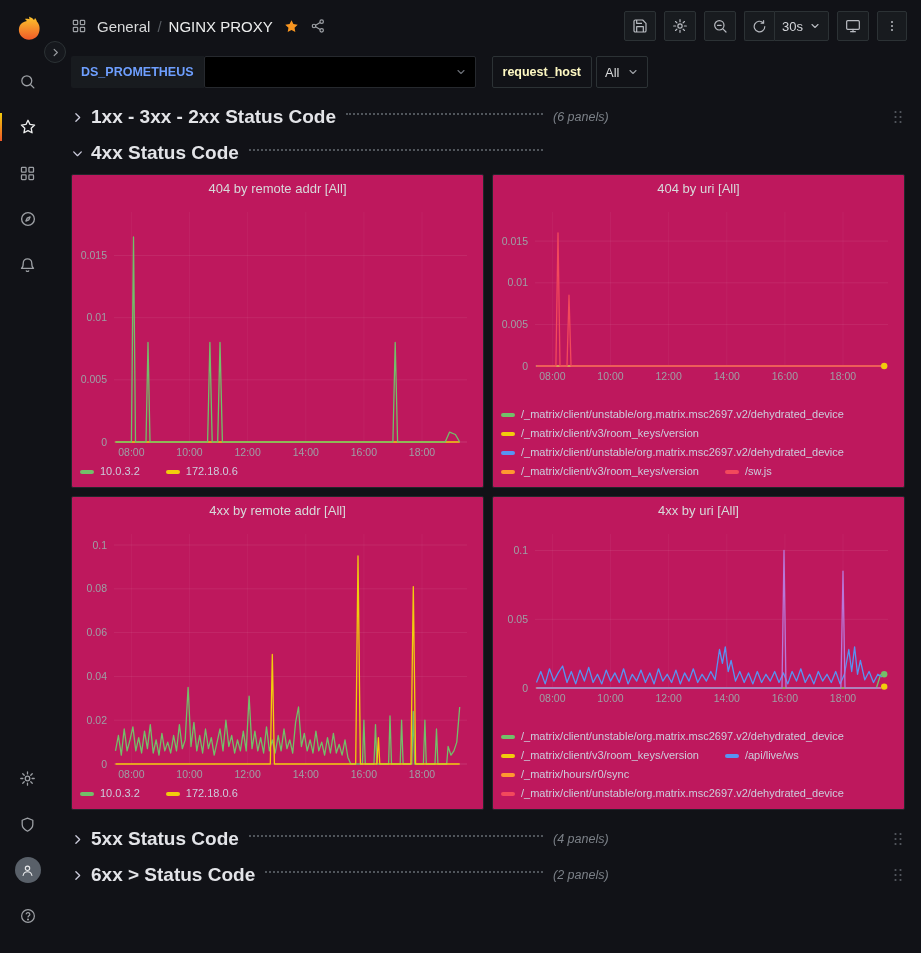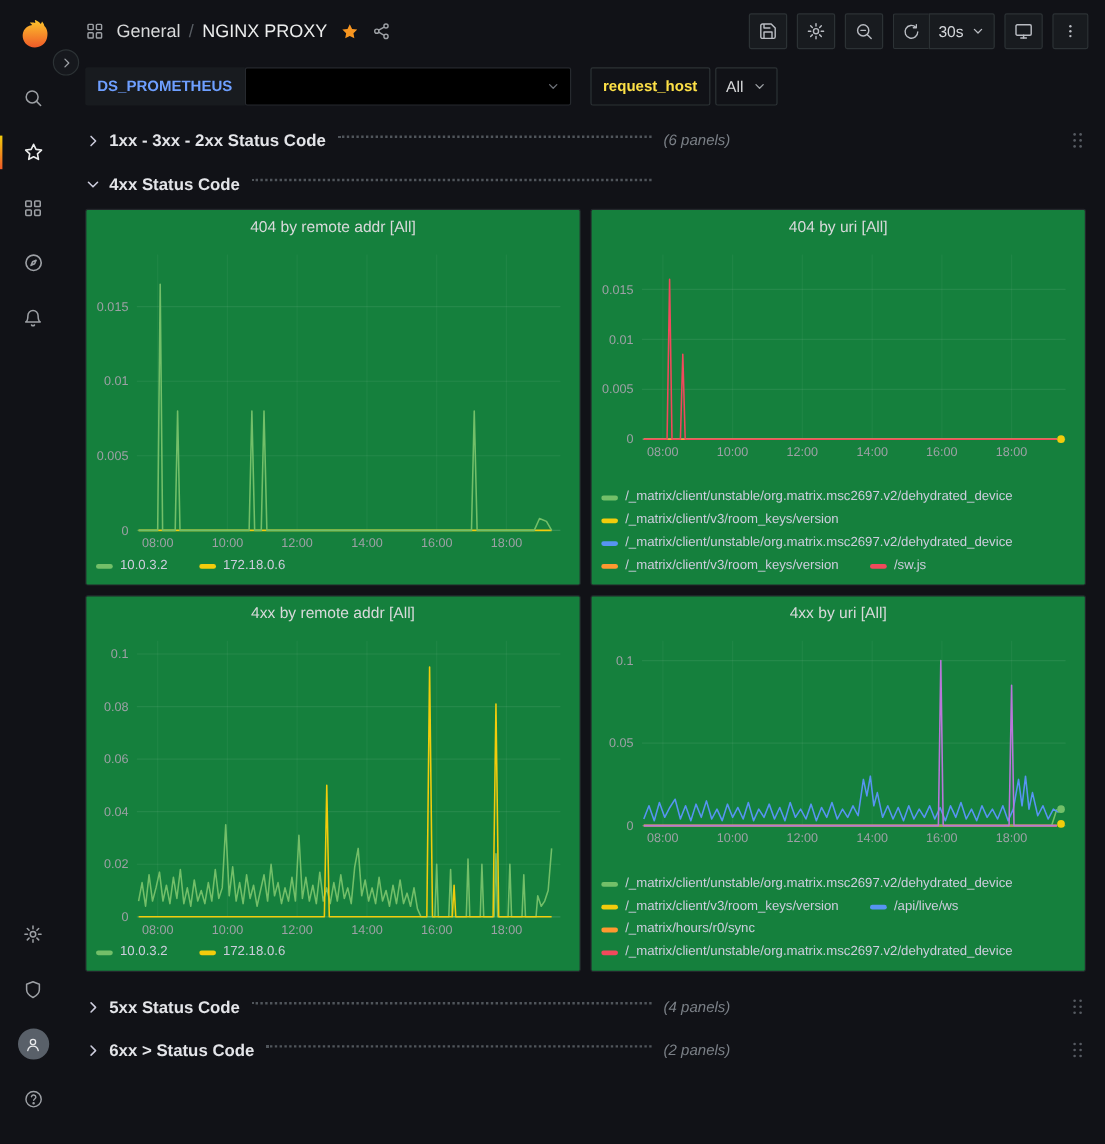--- a/index.html
+++ b/index.html
@@ -43,28 +43,28 @@
   .var-label.boxed{background:transparent;border:1px solid #2c3235;border-radius:2px;cursor:pointer}
   .sel{height:32px;border:1px solid #2c3235;border-radius:2px;display:flex;align-items:center;gap:8px;padding:0 8px;background:#111217;color:#d8d9da;cursor:pointer}
   .sel-black{width:272px;background:#000;border-color:#26292e;justify-content:flex-end}
   .gap4{width:4px}
 
   
   .dash{flex:1;overflow:hidden;padding:0 16px}
   .row-h{height:30px;display:flex;align-items:center;margin:2px 0 6px;cursor:pointer}
   .row-left{display:flex;align-items:center;width:482px;min-width:0}
   .chev{color:#ccccdc;flex:none;margin-right:7px;display:flex}
-  .row-title{font-size:14px;font-weight:700;color:#e3e4e8;white-space:nowrap}
+  .row-title{font-size:19px;font-weight:700;color:#e3e4e8;white-space:nowrap}
   .dotfill{flex:1;border-bottom:2px dotted #50555b;margin:0 10px;transform:translateY(-3px)}
   .row-count{font-size:12.5px;font-style:italic;color:#7b8087;white-space:nowrap}
   .flex1{flex:1}
   .drag{color:#565a61;padding:0 2px;cursor:grab;display:flex}
 
   .grid{display:grid;grid-template-columns:1fr 1fr;gap:8px;margin:4px 0 14px}
-  .panel{height:314px;background:#15803d;border:1px solid #23262b;border-radius:2px;display:flex;flex-direction:column;min-width:0}
+  .panel{height:314px;background:#be185d;border:1px solid #23262b;border-radius:2px;display:flex;flex-direction:column;min-width:0}
   .p-title{flex:none;height:27px;display:flex;align-items:center;justify-content:center;font-size:13px;font-weight:500;color:#d8d9da;cursor:pointer}
   .chart{flex:1;min-height:0}
   .chart svg text{fill:#9da0a5;font-size:10.5px;font-family:"Liberation Sans",sans-serif}
   .chart svg .gh{stroke:rgba(255,255,255,0.07)}
   .chart svg .gh0{stroke:rgba(255,255,255,0.13)}
   .chart svg .gv{stroke:rgba(255,255,255,0.045)}
   .chart svg polyline.ln{fill:none;stroke-width:1.3;stroke-linejoin:round}
   .legend{flex:none;padding:2px 8px 6px;overflow:hidden;font-size:11px;line-height:15px;color:#ccccdc}
   .legend.multi{height:84px}
   .li{display:inline-flex;align-items:center;max-width:100%;overflow:hidden;white-space:nowrap;margin:2px 26px 2px 0;cursor:pointer}
@@ -242,21 +242,21 @@
     <div class="submenu">
       <div class="var">
         <span class="var-label">DS_PROMETHEUS</span>
         <div class="sel sel-black">
           <svg class="i" width="12" height="12" viewBox="0 0 24 24" fill="none" stroke="#6c7077" stroke-width="2.2" stroke-linecap="round" stroke-linejoin="round">
               <polyline points="6 9 12 15 18 9"></polyline>
             </svg>
         </div>
       </div>
       <div class="var">
-        <span class="var-label boxed" style="color:#fde047">request_host</span>
+        <span class="var-label boxed" style="color:#fef9c3">request_host</span>
         <span class="gap4"></span>
         <div class="sel">
           <span>All</span>
           <svg class="i" width="12" height="12" viewBox="0 0 24 24" fill="none" stroke="#9da0a5" stroke-width="2.2" stroke-linecap="round" stroke-linejoin="round">
               <polyline points="6 9 12 15 18 9"></polyline>
             </svg>
         </div>
       </div>
     </div>
 

